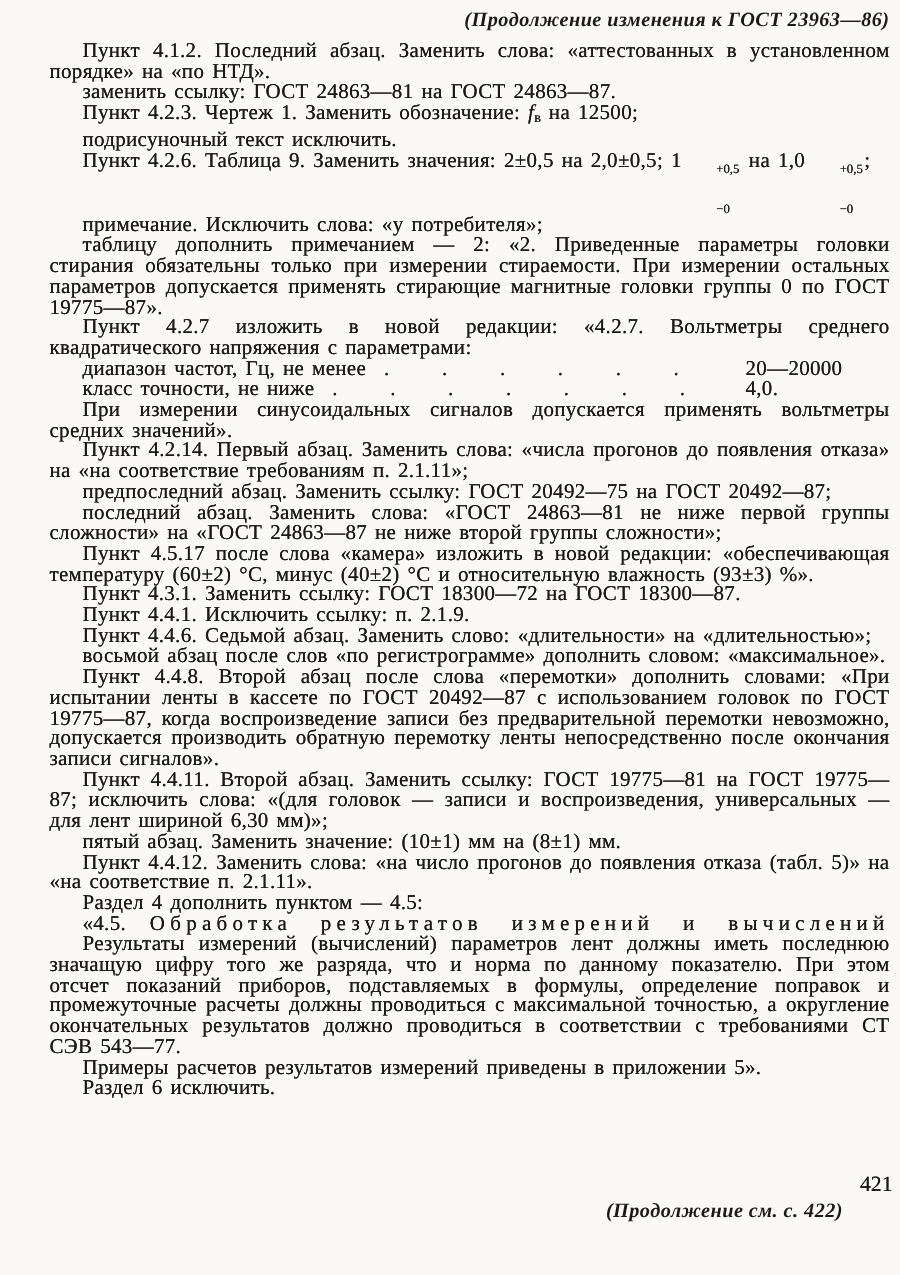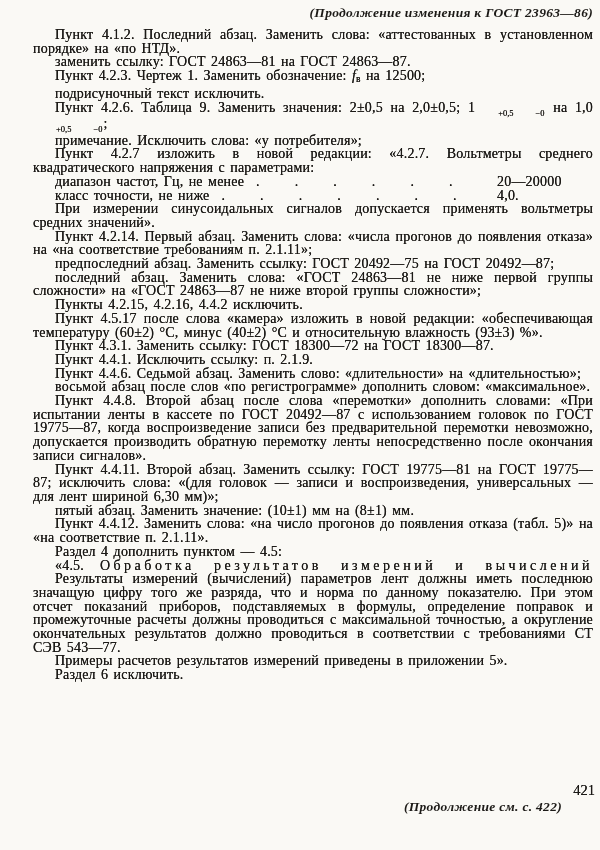--- a/index.html
+++ b/index.html
@@ -41,28 +41,29 @@
     margin:0;
   }
   .para.heading{
     text-align-last:justify;
   }
   .sp{letter-spacing:3.5px;}
   .it{font-style:italic;}
   .sb{font-size:9.5px;vertical-align:-2px;letter-spacing:0;}
   .stack{
     display:inline-flex;
-    flex-direction:row;
+    flex-direction:column;
     font-size:8.5px;
     line-height:7.6px;
     vertical-align:-4px;
     letter-spacing:0;
     word-spacing:0;
     text-align:left;
     margin:0 1px;
+    gap:20px;
   }
   .stack span{display:block;}
   .para.leader{
     display:flex;
     align-items:baseline;
     text-indent:0;
     padding-left:22px;
     text-align:left;
   }
   .leader-label{flex:0 0 auto;}
@@ -102,36 +103,36 @@
         <div class="para"><span>Пункт 4.2.3. Чертеж 1. Заменить обозначение: </span><span class="it">f</span><span class="sb">в</span><span> на 12500;</span></div>
         <div class="para"><span>подрисуночный текст исключить.</span></div>
         <div class="para"><span>Пункт 4.2.6. Таблица 9. Заменить значения: 2±0,5 на 2,0±0,5; 1</span><span class="stack">
             <span class="st-sup">+0,5</span>
             <span class="st-sub">−0</span>
           </span><span> на 1,0</span><span class="stack">
             <span class="st-sup">+0,5</span>
             <span class="st-sub">−0</span>
           </span><span>;</span></div>
         <div class="para"><span>примечание. Исключить слова: «у потребителя»;</span></div>
+        <div class="para"><span>таблицу дополнить примечанием — 2: «2. Приведенные параметры головки стирания обязательны только при измерении стираемости. При измерении остальных параметров допускается применять стирающие магнитные головки группы 0 по ГОСТ 19775—87».</span></div>
         <div class="para"><span>Пункт 4.2.7 изложить в новой редакции: «4.2.7. Вольтметры среднего квадратического напряжения с параметрами:</span></div>
         <div class="para leader">
           <span class="leader-label">диапазон частот, Гц, не менее</span>
           <span class="dots"></span>
           <span class="leader-value">20—20000</span>
         </div>
         <div class="para leader">
           <span class="leader-label">класс точности, не ниже</span>
           <span class="dots"></span>
           <span class="leader-value">4,0.</span>
         </div>
         <div class="para"><span>При измерении синусоидальных сигналов допускается применять вольтметры средних значений».</span></div>
         <div class="para"><span>Пункт 4.2.14. Первый абзац. Заменить слова: «числа прогонов до появления отказа» на «на соответствие требованиям п. 2.1.11»;</span></div>
         <div class="para"><span>предпоследний абзац. Заменить ссылку: ГОСТ 20492—75 на ГОСТ 20492—87;</span></div>
         <div class="para"><span>последний абзац. Заменить слова: «ГОСТ 24863—81 не ниже первой группы сложности» на «ГОСТ 24863—87 не ниже второй группы сложности»;</span></div>
-        <div class="para"><span>Пункты 4.2.15, 4.2.16, 4.4.2 исключить.</span></div>
         <div class="para"><span>Пункт 4.5.17 после слова «камера» изложить в новой редакции: «обеспечивающая температуру (60±2) °С, минус (40±2) °С и относительную влажность (93±3) %».</span></div>
         <div class="para"><span>Пункт 4.3.1. Заменить ссылку: ГОСТ 18300—72 на ГОСТ 18300—87.</span></div>
         <div class="para"><span>Пункт 4.4.1. Исключить ссылку: п. 2.1.9.</span></div>
         <div class="para"><span>Пункт 4.4.6. Седьмой абзац. Заменить слово: «длительности» на «длительностью»;</span></div>
         <div class="para"><span>восьмой абзац после слов «по регистрограмме» дополнить словом: «максимальное».</span></div>
         <div class="para"><span>Пункт 4.4.8. Второй абзац после слова «перемотки» дополнить словами: «При испытании ленты в кассете по ГОСТ 20492—87 с использованием головок по ГОСТ 19775—87, когда воспроизведение записи без предварительной перемотки невозможно, допускается производить обратную перемотку ленты непосредственно после окончания записи сигналов».</span></div>
         <div class="para"><span>Пункт 4.4.11. Второй абзац. Заменить ссылку: ГОСТ 19775—81 на ГОСТ 19775—87; исключить слова: «(для головок — записи и воспроизведения, универсальных — для лент шириной 6,30 мм)»;</span></div>
         <div class="para"><span>пятый абзац. Заменить значение: (10±1) мм на (8±1) мм.</span></div>
         <div class="para"><span>Пункт 4.4.12. Заменить слова: «на число прогонов до появления отказа (табл. 5)» на «на соответствие п. 2.1.11».</span></div>
         <div class="para"><span>Раздел 4 дополнить пунктом — 4.5:</span></div>

